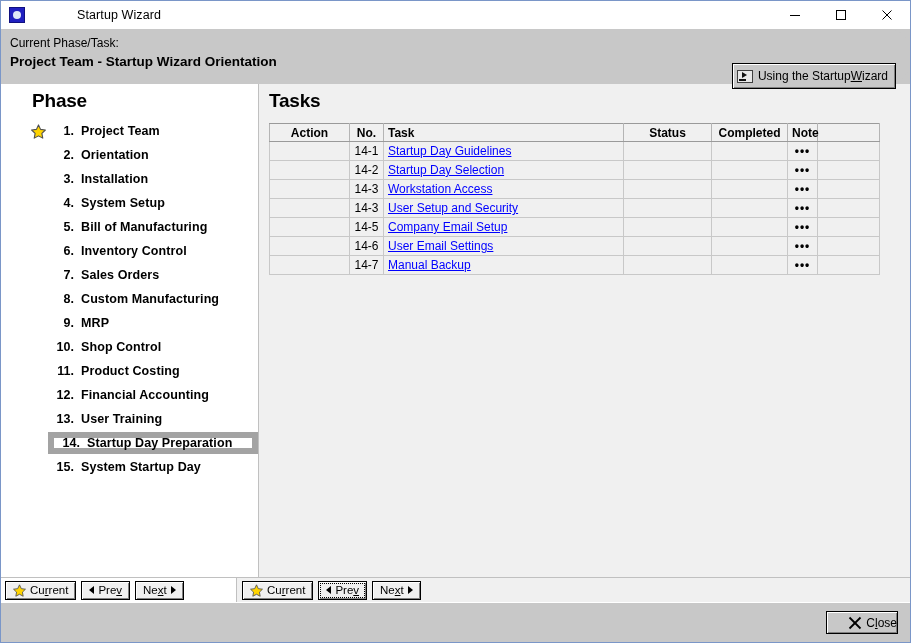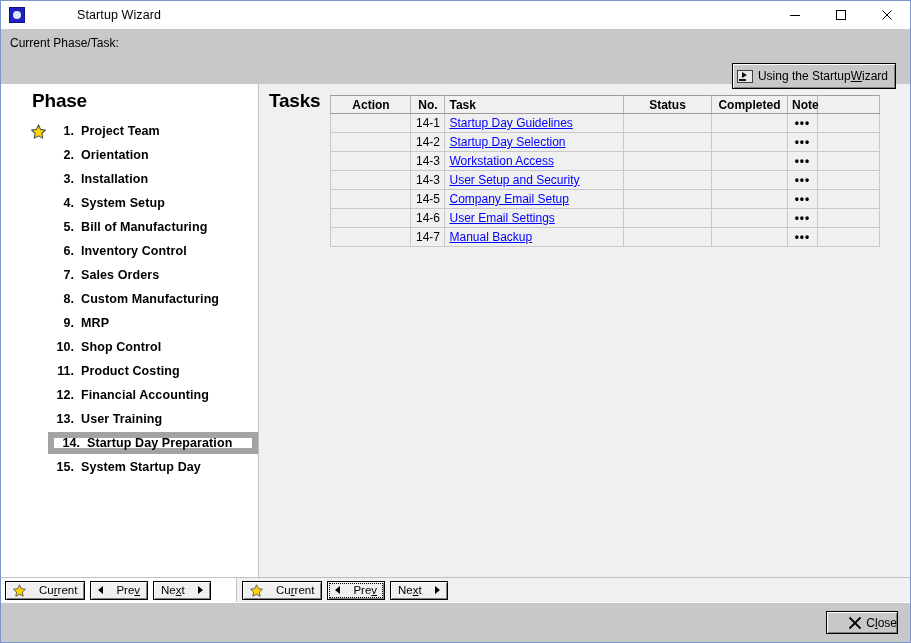--- a/index.html
+++ b/index.html
@@ -214,21 +214,21 @@
     flex: 1 1 auto;
   }
   .phase-row .phase-inner { margin-left: 20px; }
   .phase-row.has-star .phase-inner { margin-left: 0; }
 
   
   #tasks-panel {
     flex: 1 1 auto;
     background: #f0f0f0;
     display: flex;
-    flex-direction: row;
+    flex-direction: column;
     min-height: 0;
   }
   #tasks-title {
     font-size: 19px;
     font-weight: bold;
     padding: 6px 0 0 10px;
     letter-spacing: -0.2px;
   }
   #tasks-table-wrap {
     padding: 11px 30px 0 10px;
@@ -312,21 +312,21 @@
   }
   .nav-btn {
     height: 19px;
     box-sizing: border-box;
     background: #f0f0f0;
     border: 1px solid #000000;
     box-shadow: inset 1px 1px 0 #ffffff, inset -1px -1px 0 #808080;
     display: flex;
     align-items: center;
     justify-content: center;
-    gap: 13px;
+    gap: 4px;
     padding: 0 7px;
     font-size: 11.5px;
     cursor: default;
     white-space: nowrap;
   }
   .nav-btn.focused {
     outline: 1px dotted #000000;
     outline-offset: -3px;
   }
   .nav-btn svg { display: block; flex: 0 0 auto; }
@@ -394,20 +394,21 @@
         <svg width="12" height="12" viewBox="0 0 12 12">
           <line x1="1.5" y1="1.5" x2="10.5" y2="10.5" stroke="#000" stroke-width="1"></line>
           <line x1="10.5" y1="1.5" x2="1.5" y2="10.5" stroke="#000" stroke-width="1"></line>
         </svg>
       </div>
     </div>
   </div>
 
   <div id="phase-band">
     <div id="phase-band-label">Current Phase/Task:</div>
+    <div id="phase-band-value">Project Team - Startup Wizard Orientation</div>
 
     <div id="using-wizard-button">
       <span id="using-wizard-icon"></span>
       <span>Using the Startup </span>
         <span class="mn">W</span>
         <span>izard</span>
     </div>
   </div>
 
   <div id="body-area">

